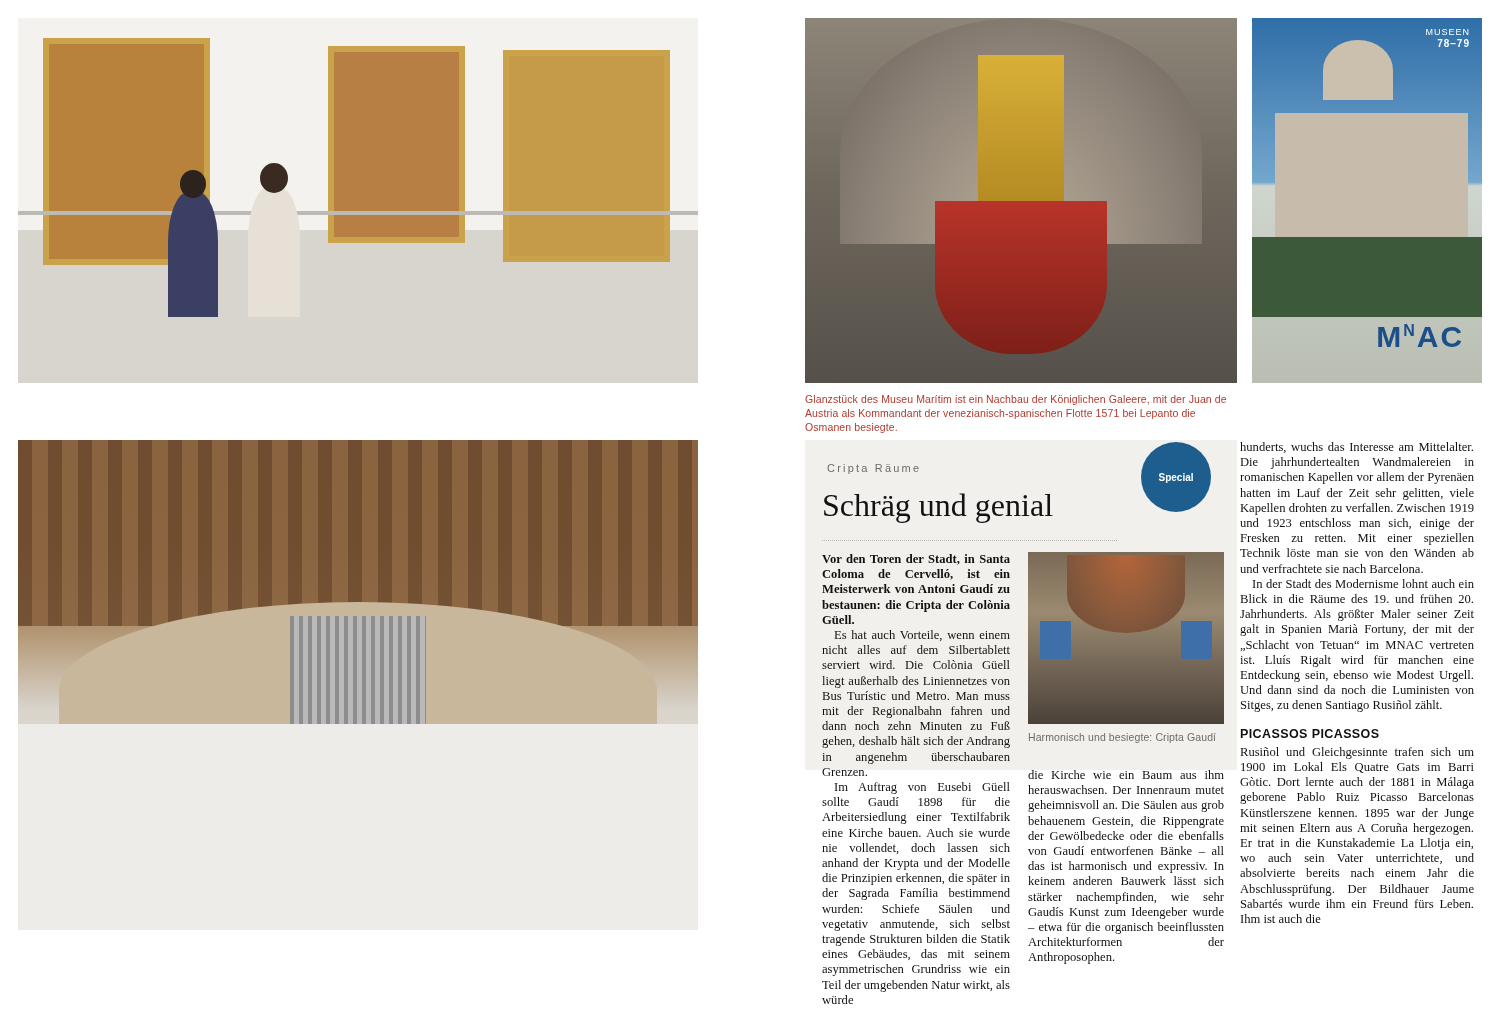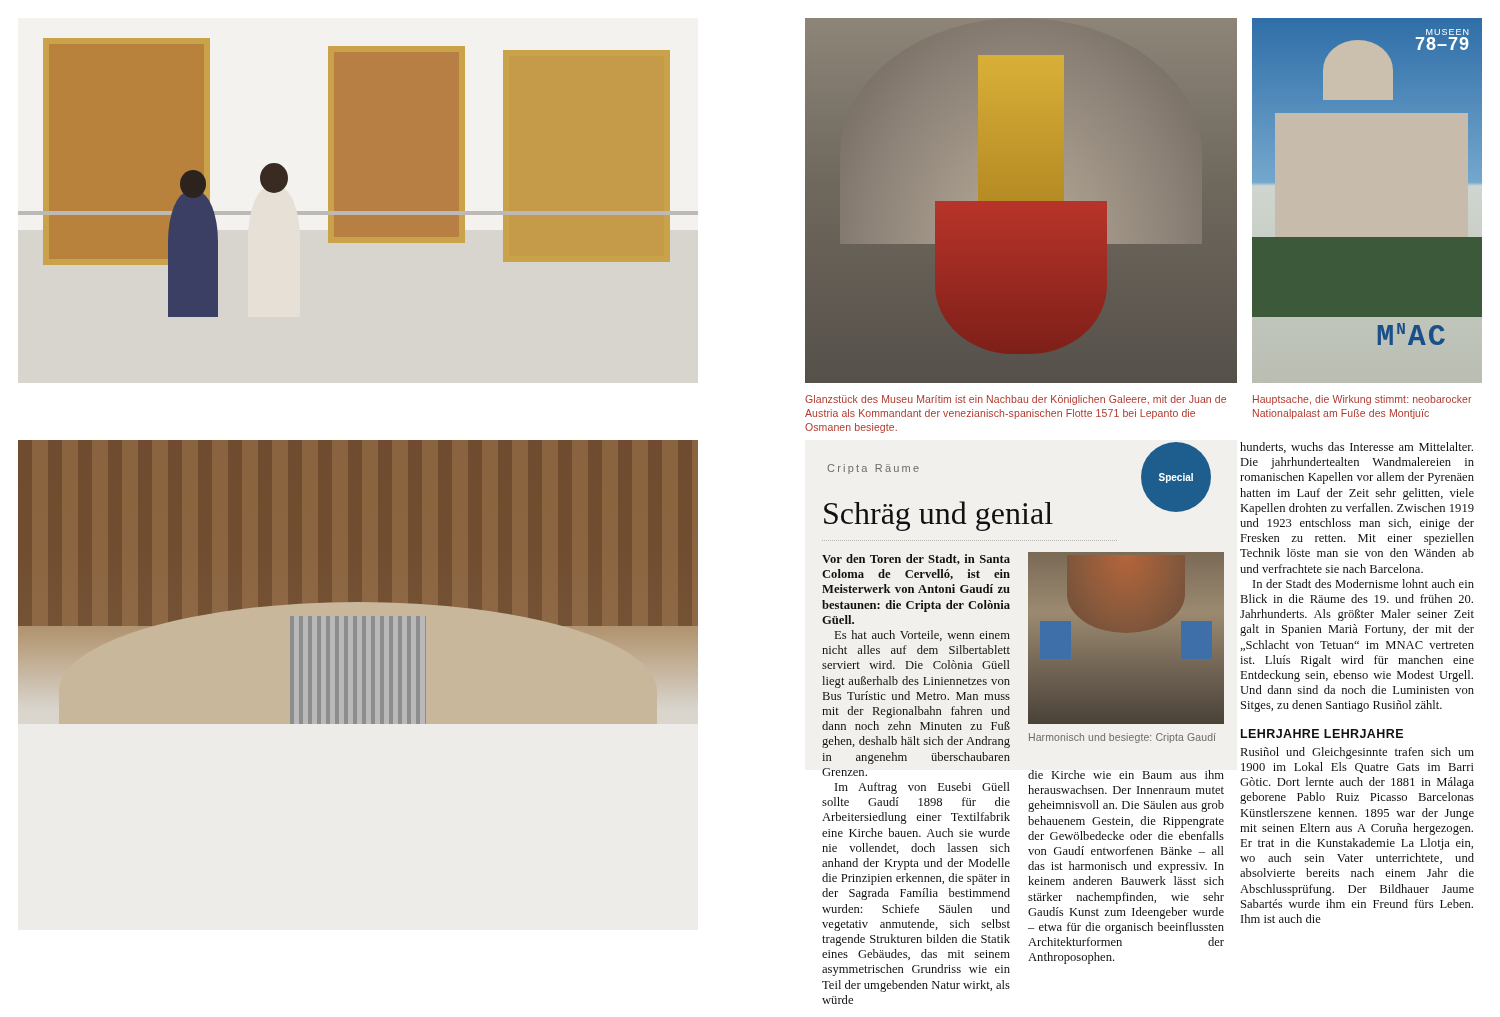--- a/index.html
+++ b/index.html
@@ -107,23 +107,23 @@
 
   .ship-bg{position:absolute;inset:0;background:linear-gradient(#8d8578 0%,#6f685d 45%,#55504a 100%);}
   .ship-vault{position:absolute;left:8%;right:8%;top:0;height:62%;background:radial-gradient(ellipse at 50% 100%, #b9ad99 0%, #8c8277 60%, #6a6158 100%);border-radius:50% 50% 0 0 / 60% 60% 0 0;}
   .ship-hull{position:absolute;left:30%;right:30%;bottom:8%;height:42%;background:linear-gradient(#b8342a,#7d1f18);border-radius:0 0 45% 45%;}
   .ship-gold{position:absolute;left:40%;right:40%;top:10%;height:55%;background:linear-gradient(#d8b038,#a87d1c);}
 
   .palace-bg{position:absolute;inset:0;background:linear-gradient(#2f6ea8 0%,#74a7cd 45%,#cfd6cf 46%,#b9bdb2 100%);}
   .palace-dome{position:absolute;left:46%;top:6%;width:70px;height:60px;margin-left:-35px;background:#cbbfae;border-radius:50% 50% 0 0;}
   .palace-body{position:absolute;left:10%;right:6%;top:26%;height:42%;background:#c7bcab;}
   .palace-trees{position:absolute;left:0;right:0;bottom:18%;height:22%;background:#3c5a3a;}
-  .mnac-sign{position:absolute;left:54%;bottom:8%;color:#1b4f8a;font-family:Liberation Mono, monospace;font-weight:bold;font-size:30px;letter-spacing:2px;}
+  .mnac-sign{position:absolute;left:54%;bottom:8%;color:#1b4f8a;font-family:Liberation Sans, sans-serif;font-weight:bold;font-size:30px;letter-spacing:2px;}
   .folio{position:absolute;right:12px;top:8px;text-align:right;color:#fff;font-family:"Liberation Sans",sans-serif;font-size:9px;letter-spacing:1px;line-height:12px;}
-  .folio b{font-size:18px;display:block;}
+  .folio b{font-size:10px;display:block;}
 
   .cripta-bg{position:absolute;inset:0;background:linear-gradient(#7a6a56 0%,#9b8a70 35%,#6f6253 70%,#4a4238 100%);}
   .cripta-vault{position:absolute;left:20%;right:20%;top:2%;height:45%;background:radial-gradient(ellipse at 50% 0%,#b5653a 0%,#8a5a3c 55%,#6a4c38 100%);border-radius:0 0 50% 50%;}
   .cripta-win{position:absolute;left:6%;top:40%;width:16%;height:22%;background:#3f6fa8;}
   .cripta-win2{position:absolute;right:6%;top:40%;width:16%;height:22%;background:#3f6fa8;}
 </style>
 </head>
 <body>
 
 <div class="page">
@@ -164,26 +164,25 @@
     <div class="palace-bg"></div>
     <div class="palace-dome"></div>
     <div class="palace-body"></div>
     <div class="palace-trees"></div>
     <div class="mnac-sign">M<sup style="font-size:16px">N</sup>AC</div>
     <div class="folio">
       <span>MUSEEN</span>
       <b>78–79</b>
     </div>
   </div>
-  <div class="caption" style="left:1252px;top:392px;width:232px;">Hauptsache, die Wirkung stimmt: neobarocker Nationalpalast am Fuße des Montjuïc</div>
 
   <div class="special-box"></div>
   <div class="kicker" style="position:absolute;left:827px;top:462px;">Cripta Räume</div>
   <div class="special-badge" style="position:absolute;left:1141px;top:442px;">Special</div>
-  <div class="headline" style="position:absolute;left:822px;top:487px;margin-top:8px;">Schräg und genial</div>
+  <div class="headline" style="position:absolute;left:822px;top:487px;">Schräg und genial</div>
   <div class="dotted" style="position:absolute;left:822px;top:540px;width:295px;"></div>
 
   <div class="col" id="special-col-1">
     <p class="lead">Vor den Toren der Stadt, in Santa Coloma de Cervelló, ist ein Meisterwerk von Antoni Gaudí zu bestaunen: die Cripta der Colònia Güell.</p>
     <p>Es hat auch Vorteile, wenn einem nicht alles auf dem Silbertablett serviert wird. Die Colònia Güell liegt außerhalb des Liniennetzes von Bus Turístic und Metro. Man muss mit der Regionalbahn fahren und dann noch zehn Minuten zu Fuß gehen, deshalb hält sich der Andrang in angenehm überschaubaren Grenzen.</p>
     <p>Im Auftrag von Eusebi Güell sollte Gaudí 1898 für die Arbeitersiedlung einer Textilfabrik eine Kirche bauen. Auch sie wurde nie vollendet, doch lassen sich anhand der Krypta und der Modelle die Prinzipien erkennen, die später in der Sagrada Família bestimmend wurden: Schiefe Säulen und vegetativ anmutende, sich selbst tragende Strukturen bilden die Statik eines Gebäudes, das mit seinem asymmetrischen Grundriss wie ein Teil der umgebenden Natur wirkt, als würde</p>
   </div>
 
   <div class="photo" id="img-cripta">
     <div class="cripta-bg"></div>
@@ -193,17 +192,17 @@
   </div>
   <div class="caption" id="cap-cripta" style="color:#6b6b6b;">Harmonisch und besiegte: Cripta Gaudí</div>
 
   <div class="col" id="special-col-2">
     <p>die Kirche wie ein Baum aus ihm herauswachsen. Der Innenraum mutet geheimnisvoll an. Die Säulen aus grob behauenem Gestein, die Rippengrate der Gewölbedecke oder die ebenfalls von Gaudí entworfenen Bänke – all das ist harmonisch und expressiv. In keinem anderen Bauwerk lässt sich stärker nachempfinden, wie sehr Gaudís Kunst zum Ideengeber wurde – etwa für die organisch beeinflussten Architekturformen der Anthroposophen.</p>
   </div>
 
   <div class="col" id="right-col">
     <p>hunderts, wuchs das Interesse am Mittelalter. Die jahrhundertealten Wandmalereien in romanischen Kapellen vor allem der Pyrenäen hatten im Lauf der Zeit sehr gelitten, viele Kapellen drohten zu verfallen. Zwischen 1919 und 1923 entschloss man sich, einige der Fresken zu retten. Mit einer speziellen Technik löste man sie von den Wänden ab und verfrachtete sie nach Barcelona.</p>
     <p>In der Stadt des Modernisme lohnt auch ein Blick in die Räume des 19. und frühen 20. Jahrhunderts. Als größter Maler seiner Zeit galt in Spanien Marià Fortuny, der mit der „Schlacht von Tetuan“ im MNAC vertreten ist. Lluís Rigalt wird für manchen eine Entdeckung sein, ebenso wie Modest Urgell. Und dann sind da noch die Luministen von Sitges, zu denen Santiago Rusiñol zählt.</p>
-    <div class="subhead">LEHRJAHRE LEHRJAHRE</div>
+    <div class="subhead">PICASSOS PICASSOS</div>
     <p style="text-indent:0">Rusiñol und Gleichgesinnte trafen sich um 1900 im Lokal Els Quatre Gats im Barri Gòtic. Dort lernte auch der 1881 in Málaga geborene Pablo Ruiz Picasso Barcelonas Künstlerszene kennen. 1895 war der Junge mit seinen Eltern aus A Coruña hergezogen. Er trat in die Kunstakademie La Llotja ein, wo auch sein Vater unterrichtete, und absolvierte bereits nach einem Jahr die Abschlussprüfung. Der Bildhauer Jaume Sabartés wurde ihm ein Freund fürs Leben. Ihm ist auch die</p>
   </div>
 
 </div>
 
 </body></html>

